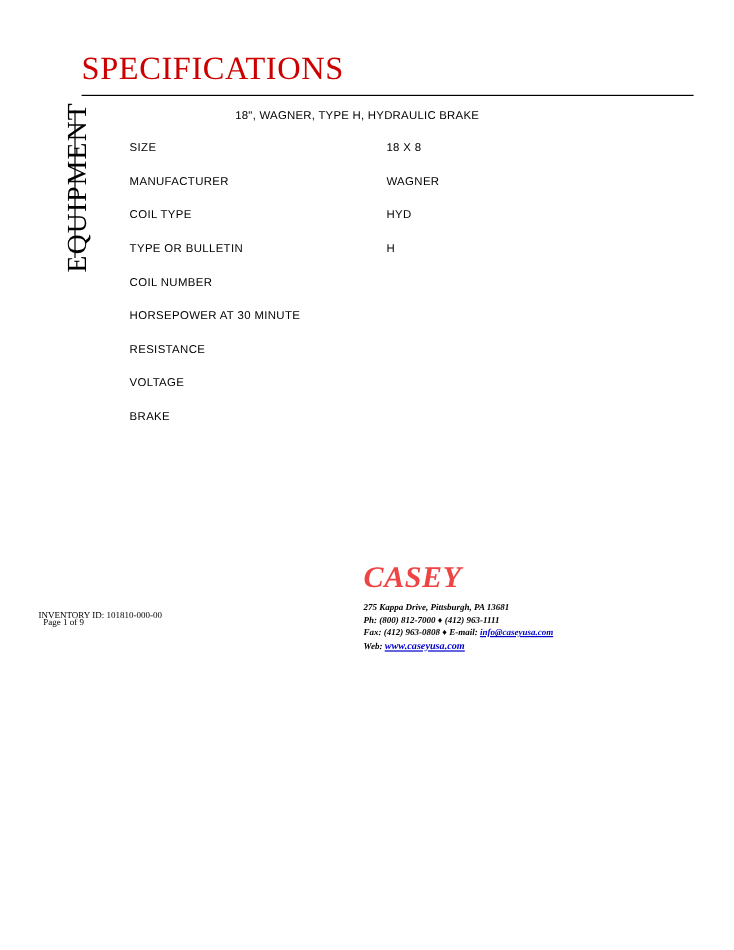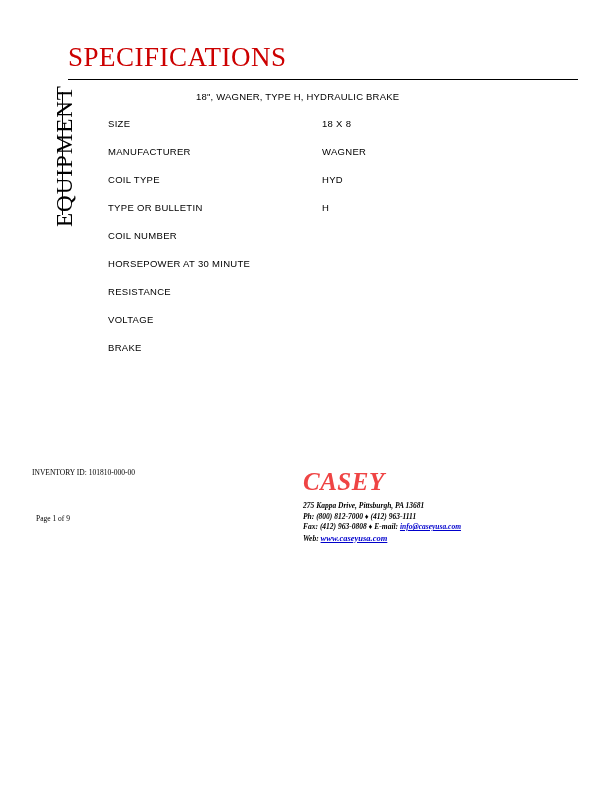--- a/index.html
+++ b/index.html
@@ -108,21 +108,21 @@
     top: 0;
     font-size: 9.5px;
     letter-spacing: 0.3px;
     white-space: nowrap;
   }
 
   
   .inventory-id {
     position: absolute;
     left: 32px;
-    top: 468px;
+    top: 508px;
     font-family: "Liberation Serif", serif;
     font-size: 7.5px;
     white-space: nowrap;
   }
   .page-number {
     position: absolute;
     left: 36px;
     top: 514px;
     font-family: "Liberation Serif", serif;
     font-size: 7.5px;

